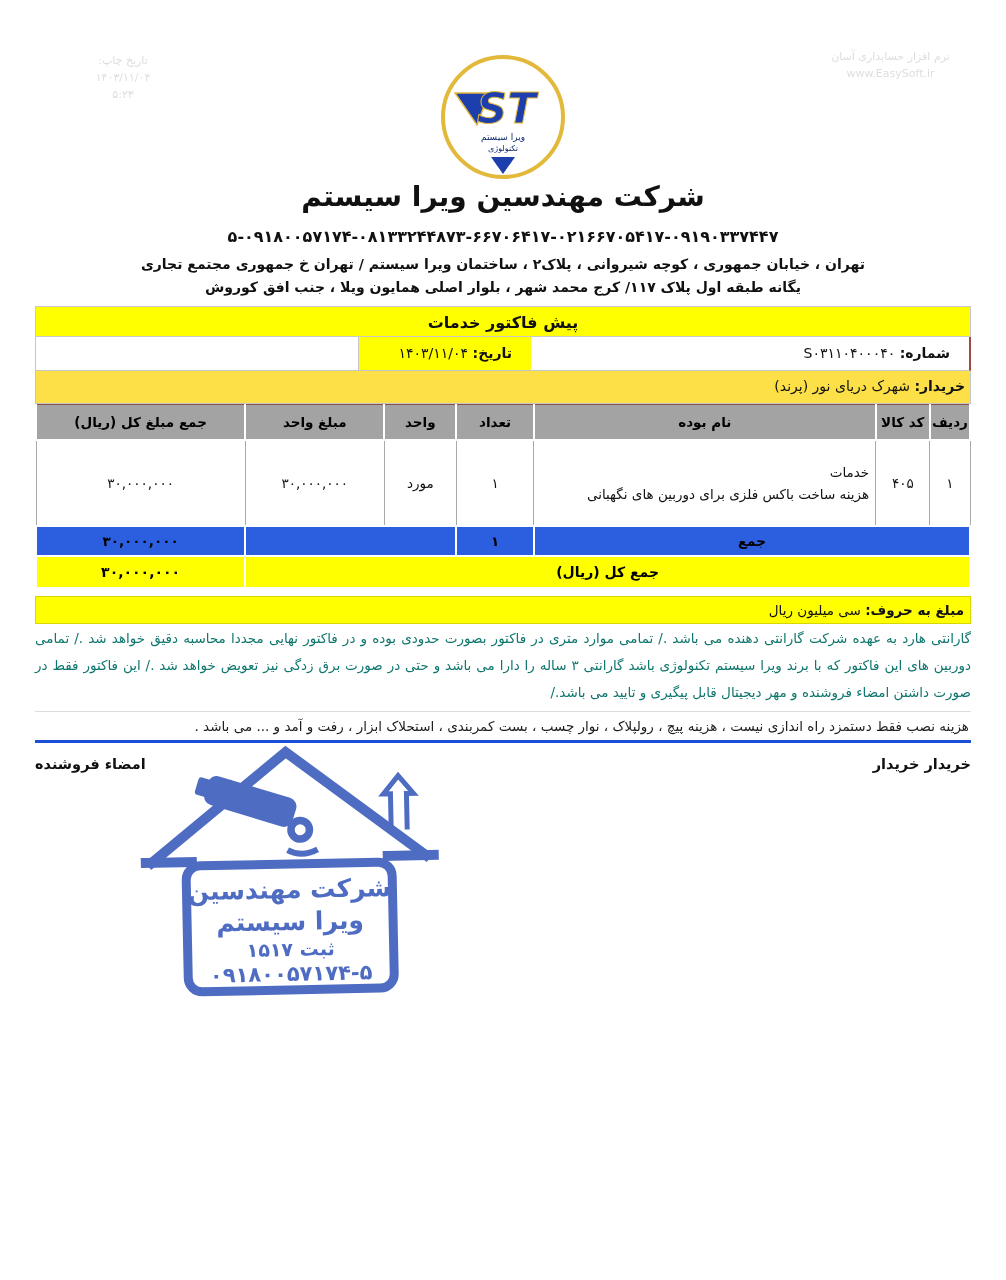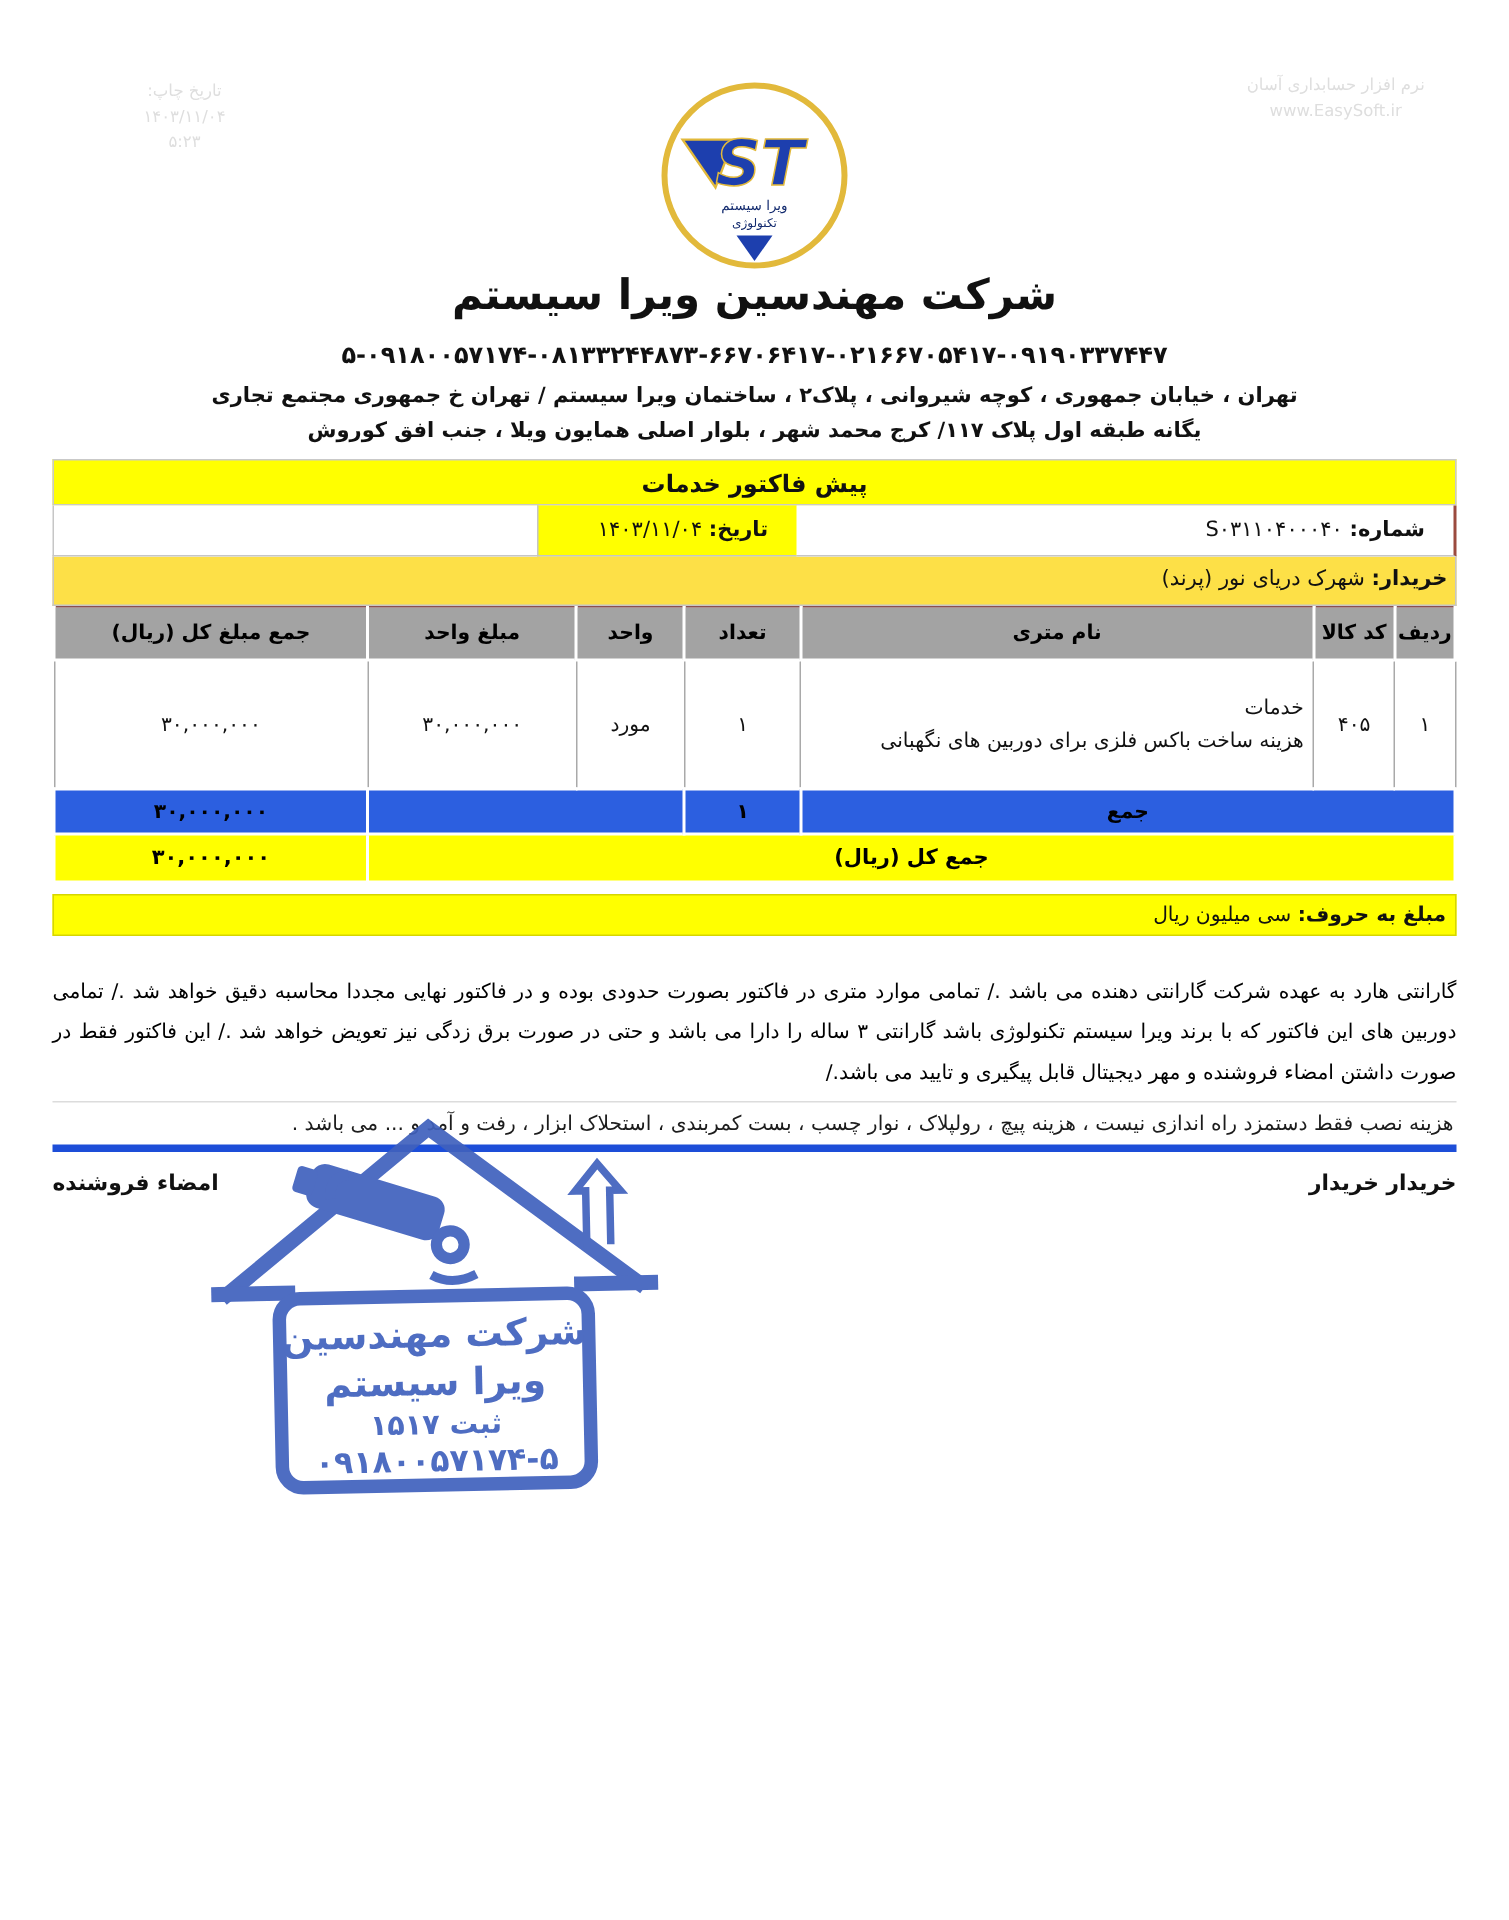--- a/index.html
+++ b/index.html
@@ -76,25 +76,25 @@
     background:#ffff00; color:#000; font-weight:bold; font-size:14px;
     height:32px; border:2px solid #ffffff; text-align:center;
   }
   .num { direction:ltr; unicode-bidi:isolate; }
 
   .row-words {
     margin-top:7px; background:#ffff00; border:1px solid #d6d600;
     height:28px; line-height:26px; text-align:right; padding-right:6px; font-size:13.5px;
   }
   .guarantee {
-    margin-top:24px; font-size:13.5px; line-height:27px;
-    text-align:justify; text-align-last:right; color:#000000;
+    margin-top:1px; font-size:13.5px; line-height:27px;
+    text-align:justify; text-align-last:right; color:#0f766e;
   }
   .install-note {
-    margin-top:5px; border-top:1px solid #dcdcdc; border-bottom:5px solid #1d4ed8;
+    margin-top:5px; border-top:1px solid #dcdcdc; border-bottom:3px solid #1d4ed8;
     padding:6px 2px; font-size:13.5px; text-align:right; color:#1c1c1c;
   }
   .sig-row { margin-top:13px; display:flex; justify-content:space-between; direction:rtl; font-size:14.5px; font-weight:bold; }
 
   
   .stamp { position:absolute; left:138px; top:738px; width:302px; height:262px; transform:rotate(-1.2deg); opacity:.92; }
 </style>
 </head>
 <body>
 
@@ -153,21 +153,21 @@
         <col style="width:36.6%">
       <col style="width:8.3%">
         <col style="width:7.7%">
         <col style="width:14.9%">
         <col style="width:22.4%">
     </colgroup>
     <tbody>
         <tr>
       <th>ردیف</th>
       <th>کد کالا</th>
-      <th>نام متری</th>
+      <th>نام بوده</th>
       <th>تعداد</th>
       <th>واحد</th>
       <th>مبلغ واحد</th>
       <th>جمع مبلغ کل (ریال)</th>
     </tr>
     <tr>
       <td class="w center">۱</td>
       <td class="w center">۴۰۵</td>
       <td class="w name-cell">
         <div>خدمات</div>

